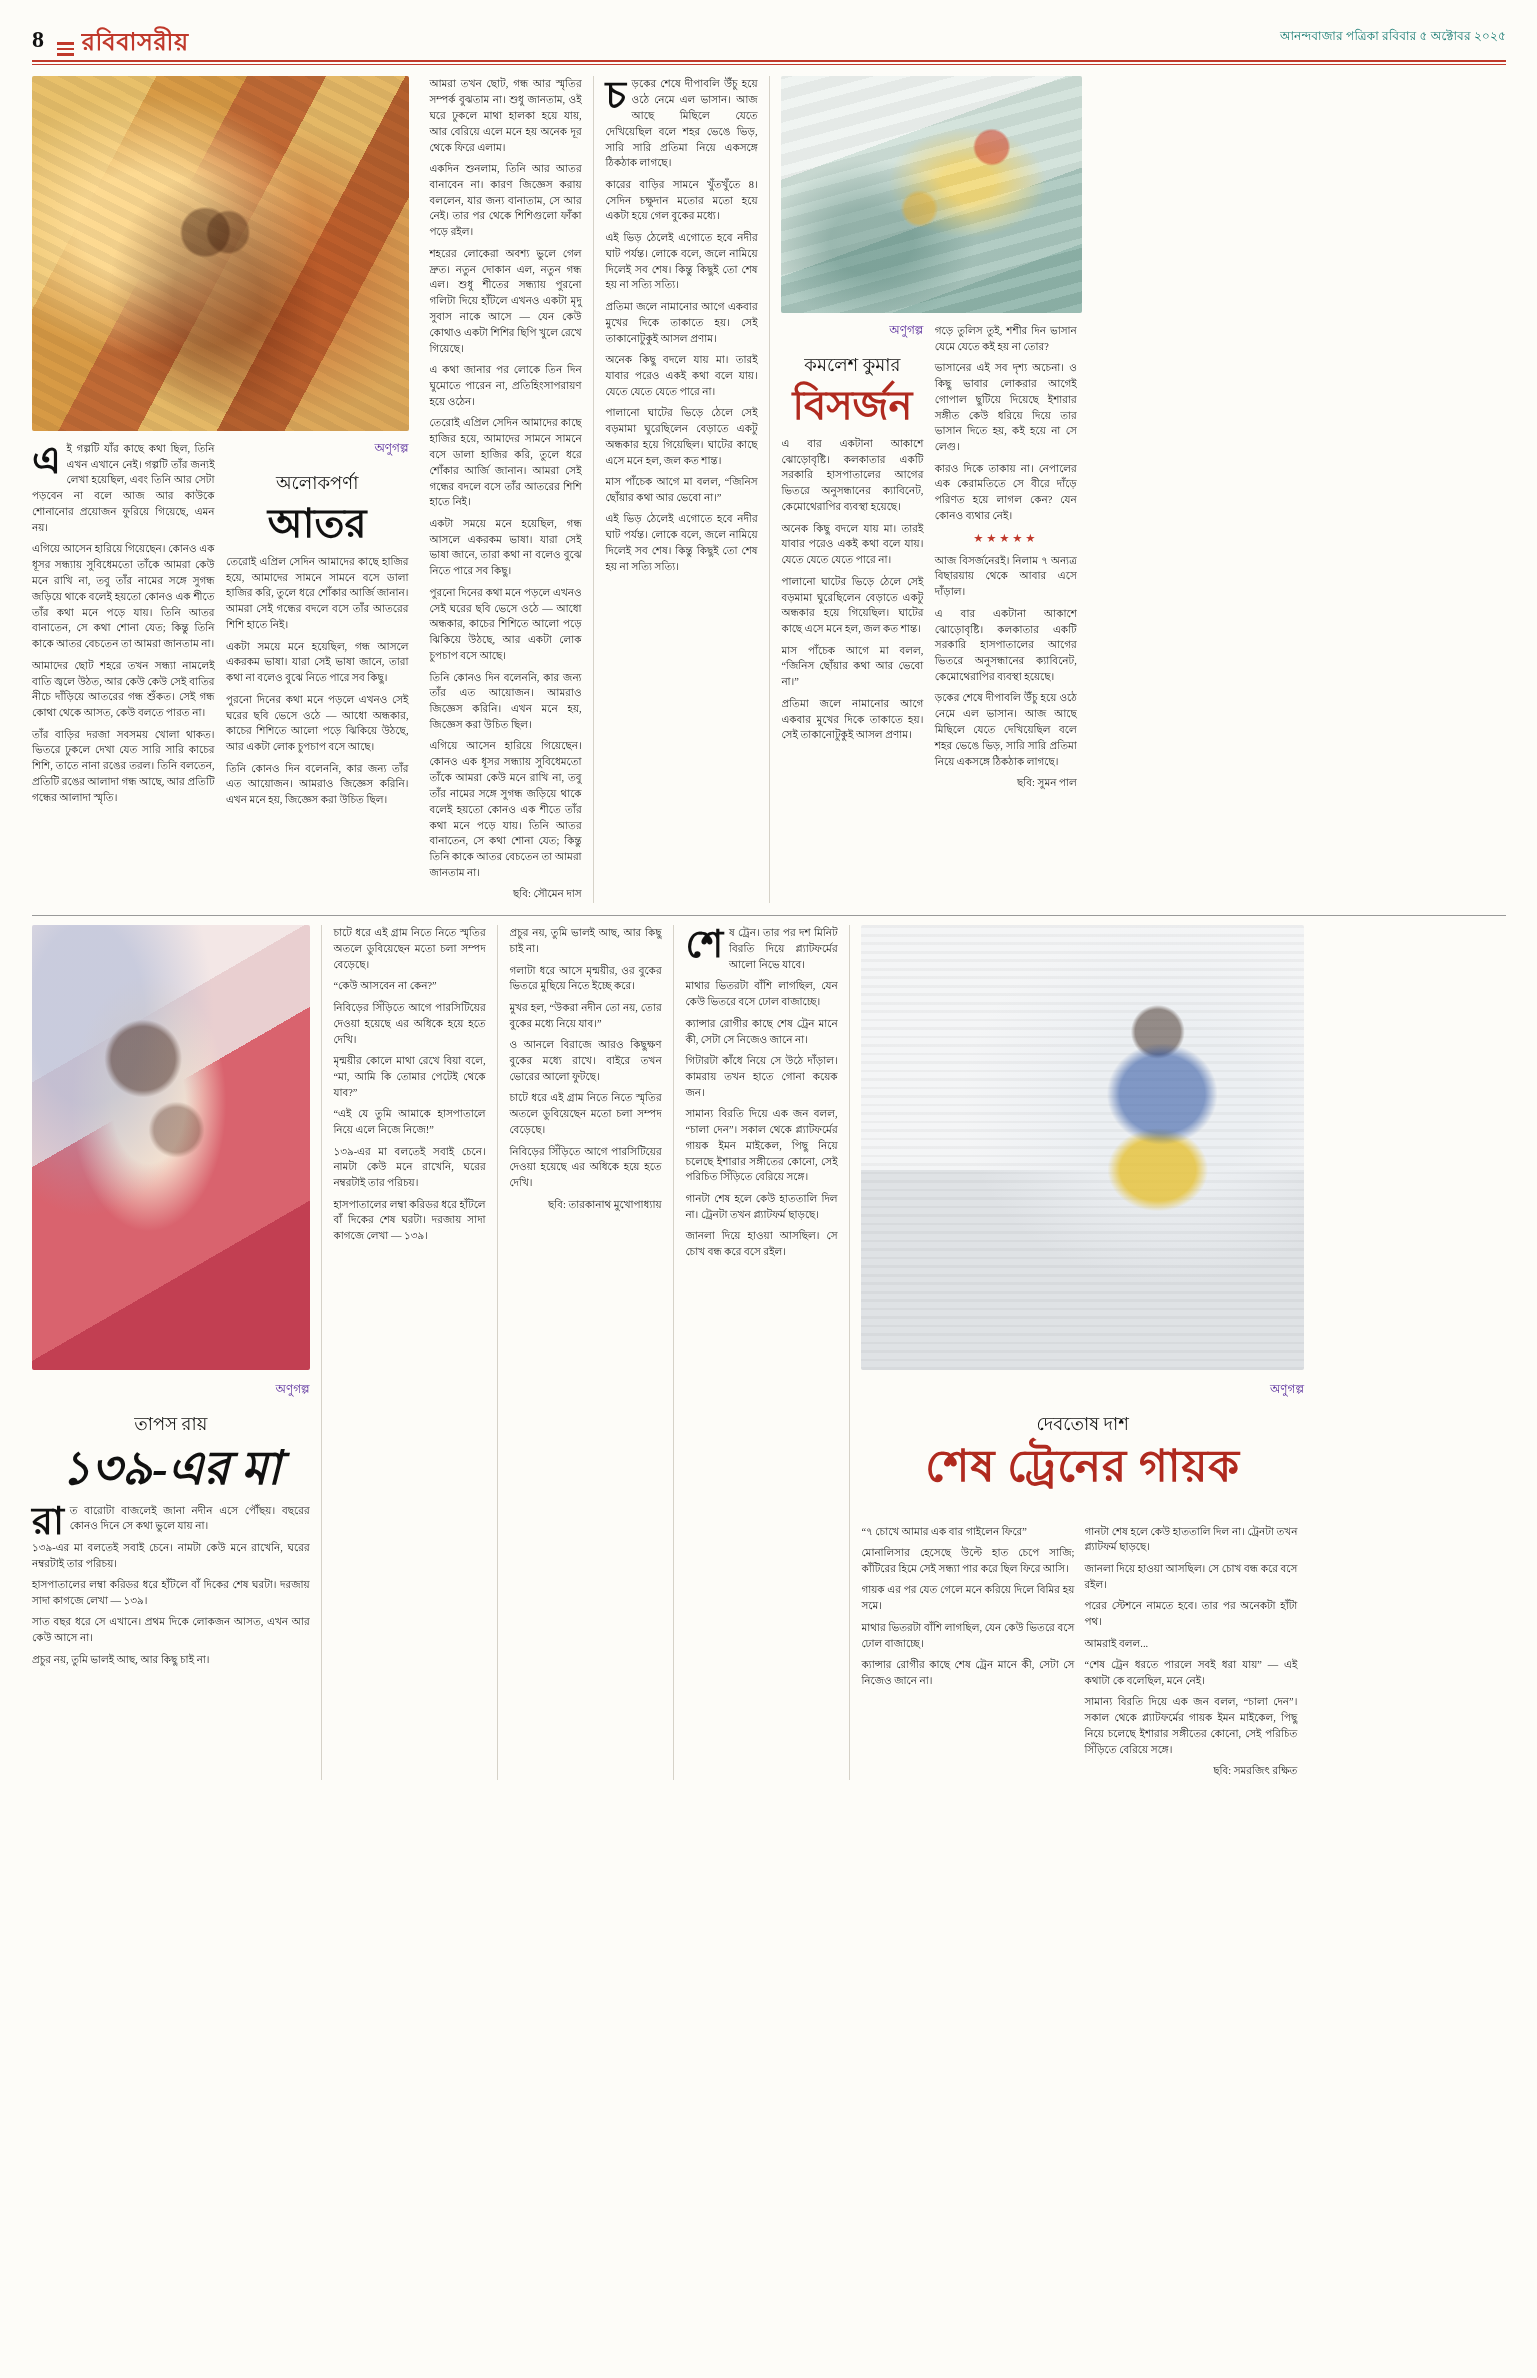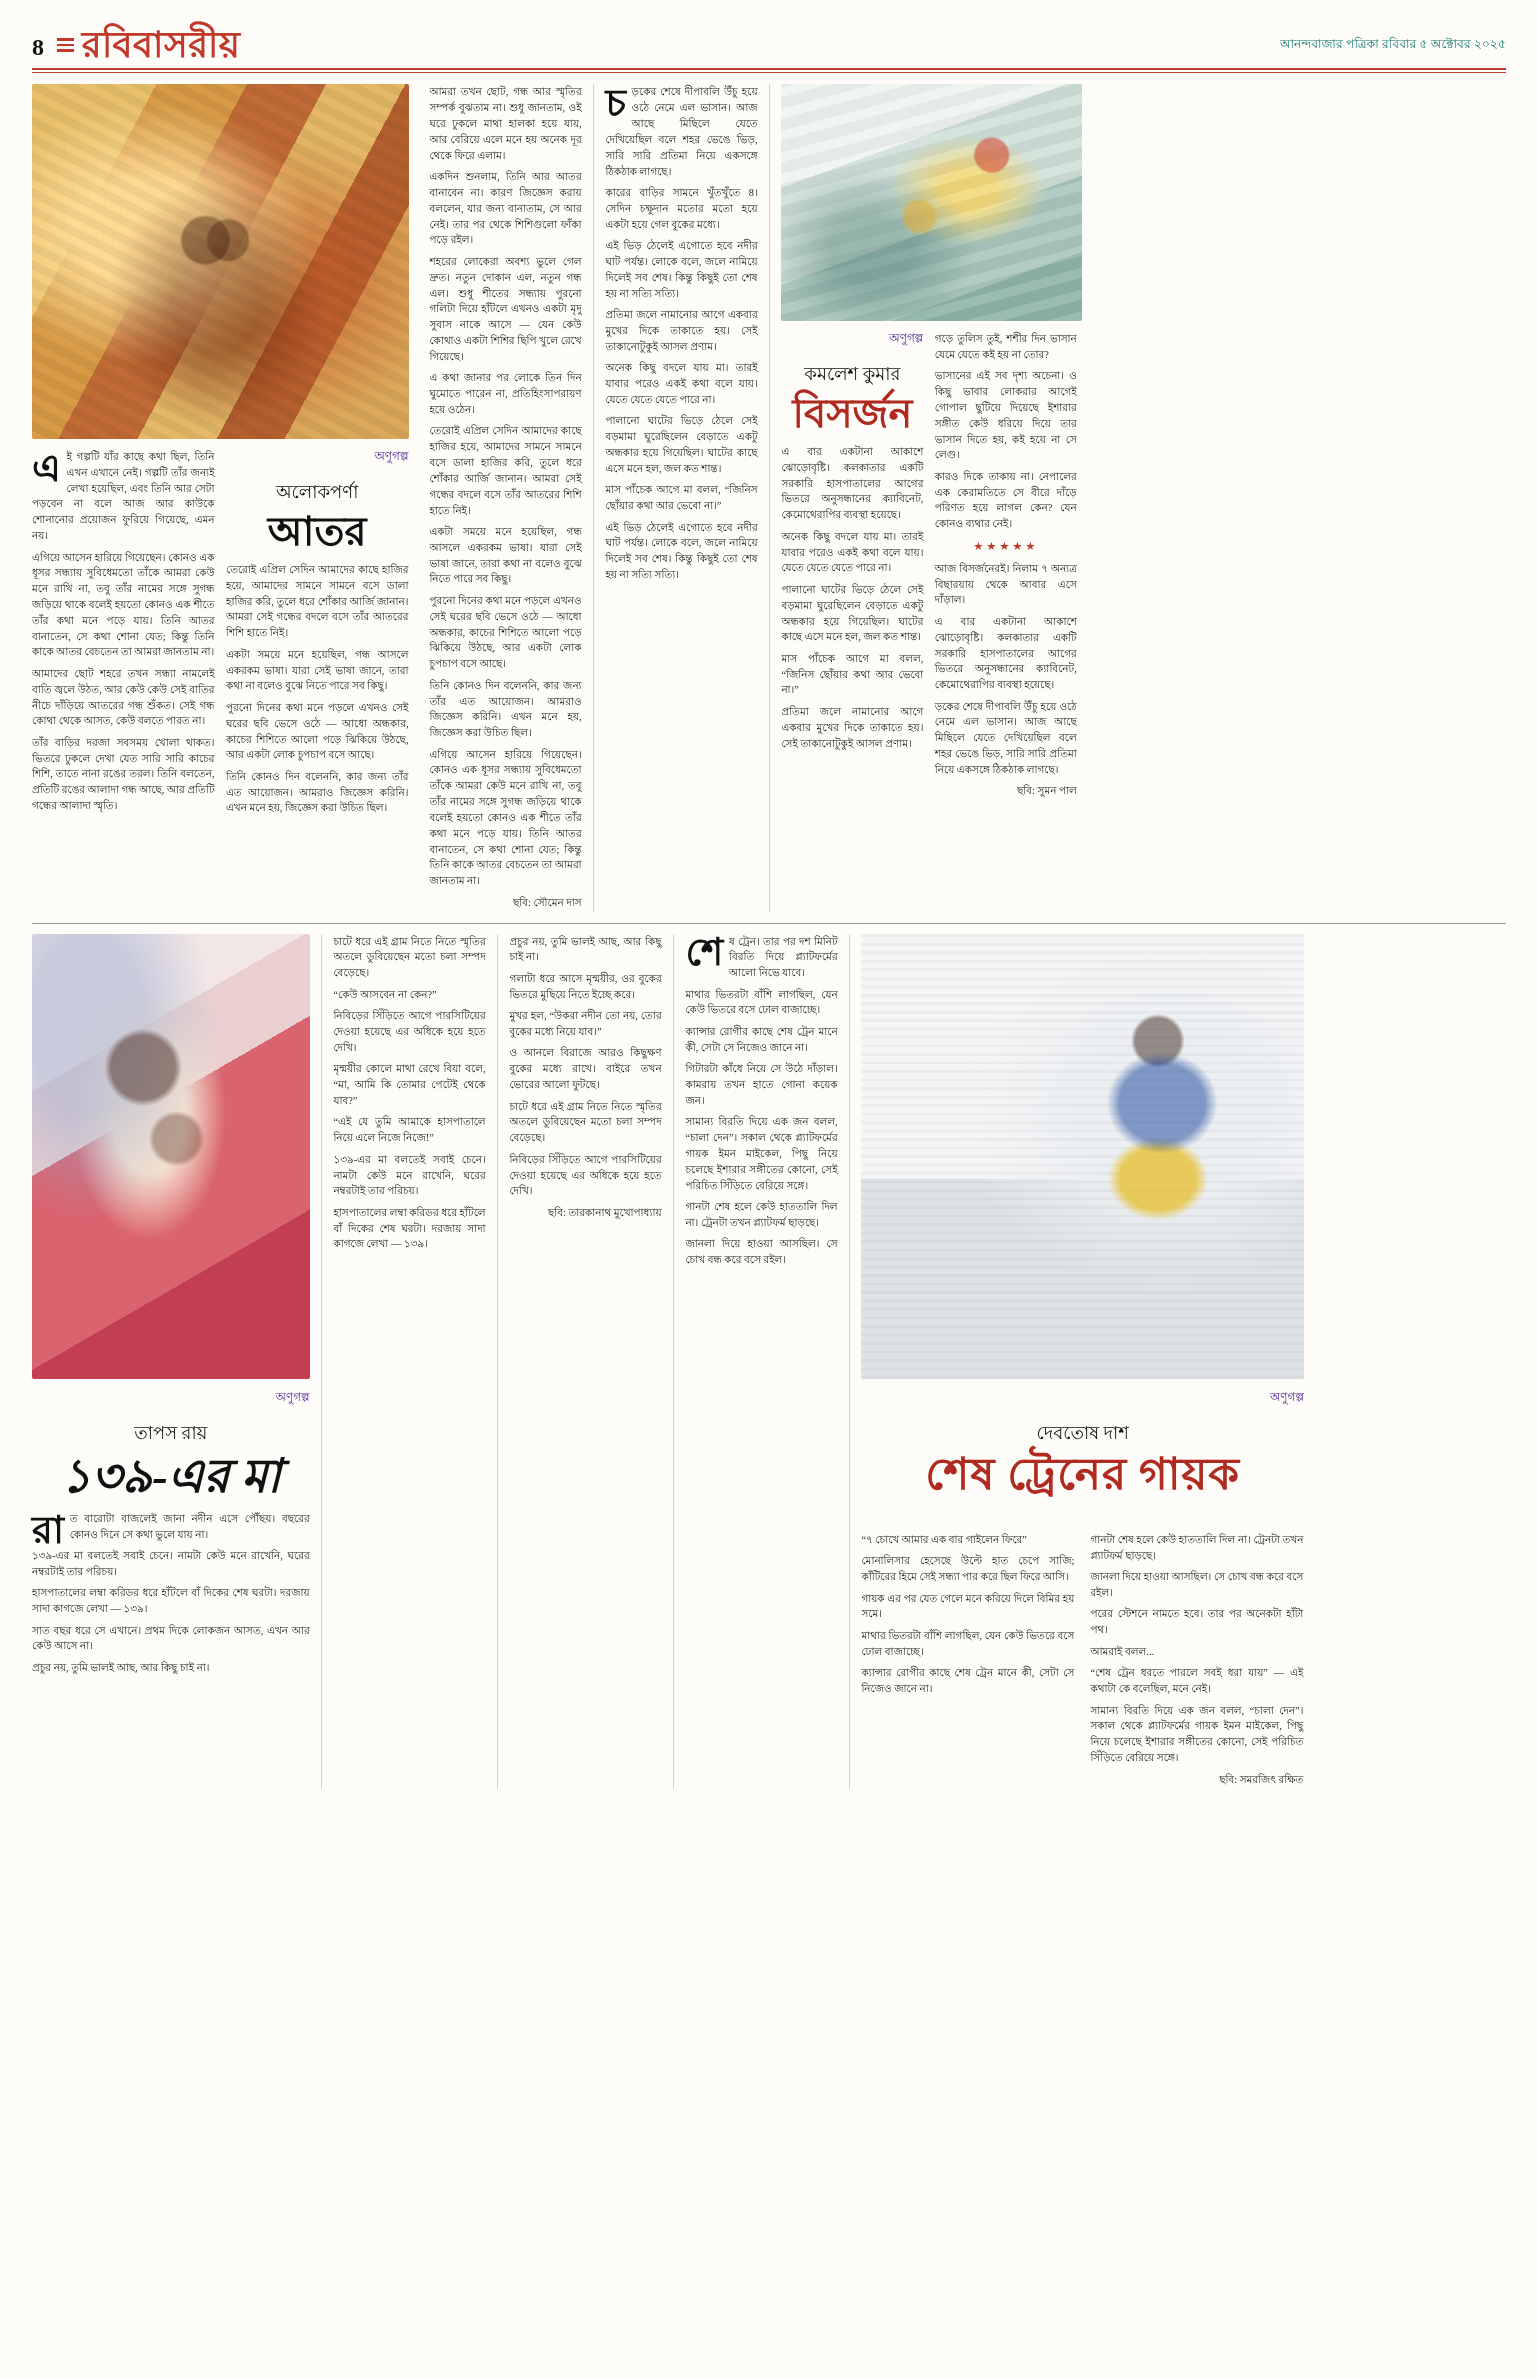--- a/index.html
+++ b/index.html
@@ -31,21 +31,21 @@
   }
   .masthead-left { display: flex; align-items: flex-end; gap: 13.2px; }
   .page-num {
     font-size: 24px;
     font-weight: bold;
     color: #111;
     line-height: 1;
     padding-bottom: 3.8px;
   }
   .section-title {
-    font-size: 36px;
+    font-size: 24px;
     font-weight: bold;
     color: #c0392b;
     letter-spacing: 0.5px;
     line-height: 1;
     position: relative;
     padding-left: 24.6px;
   }
   .section-title:before {
     content:"";
     position:absolute;
@@ -357,21 +357,21 @@
         <p>গানটা শেষ হলে কেউ হাততালি দিল না। ট্রেনটা তখন প্ল্যাটফর্ম ছাড়ছে।</p>
         <p>জানলা দিয়ে হাওয়া আসছিল। সে চোখ বন্ধ করে বসে রইল।</p>
       </div>
     </div>
 
     <div class="col" style="width:454px;">
       <div class="artwork art4"></div>
       <div class="kicker">অণুগল্প</div>
       <div class="byline">দেবতোষ দাশ</div>
       <div class="headline red wide">শেষ ট্রেনের গায়ক</div>
-      <div style="display:flex; gap:16px;margin-top:32px;">
+      <div style="display:flex; gap:10px;margin-top:32px;">
         <div style="width:213px;">
           <div class="txt">
             <p>“৭ চোখে আমার এক বার গাইলেন ফিরে”</p>
             <p>মোনালিসার হেসেছে উল্টে হাত চেপে সাজি; কাঁটিরের হিমে সেই সন্ধ্যা পার করে ছিল ফিরে আসি।</p>
             <p>গায়ক এর পর যেত গেলে মনে করিয়ে দিলে বিমির হয় সমে।</p>
             <p>মাথার ভিতরটা বাঁশি লাগছিল, যেন কেউ ভিতরে বসে ঢোল বাজাচ্ছে।</p>
             <p>ক্যান্সার রোগীর কাছে শেষ ট্রেন মানে কী, সেটা সে নিজেও জানে না।</p>
           </div>
         </div>
         <div style="width:213px;">

